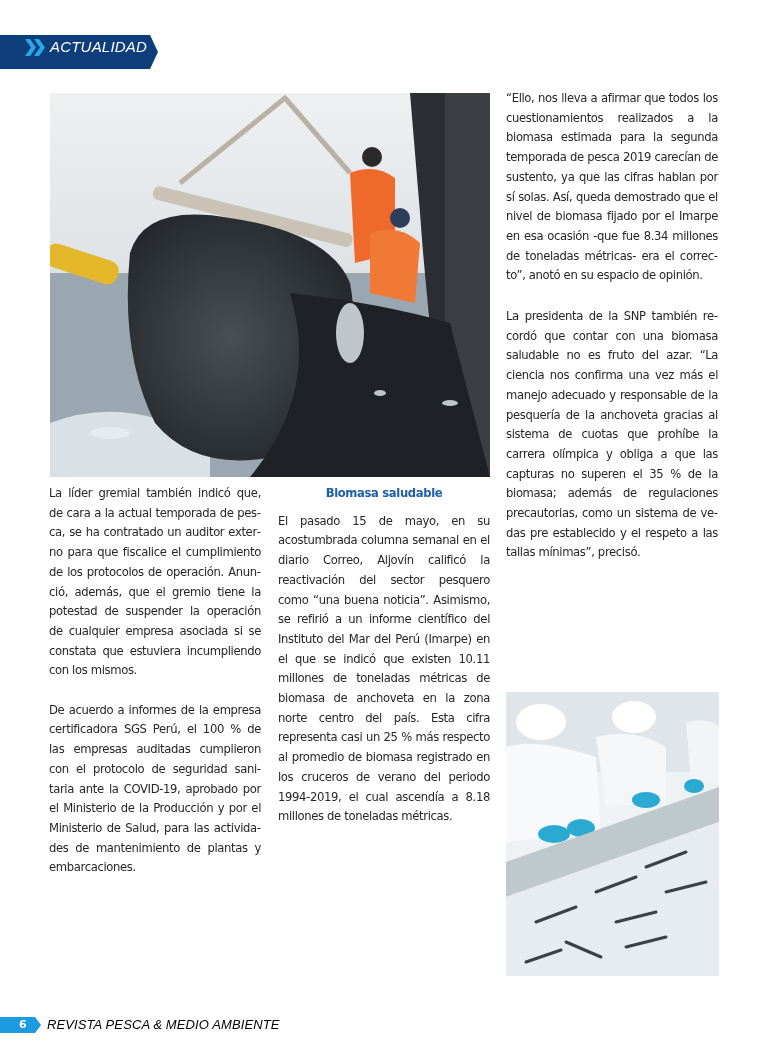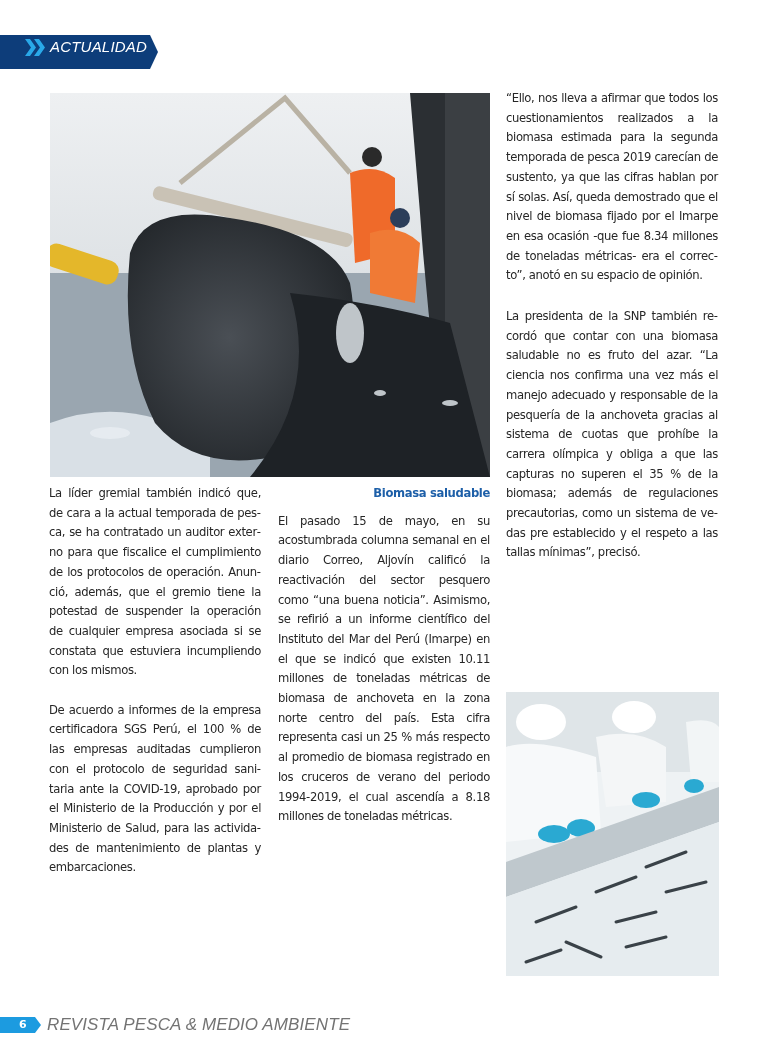--- a/index.html
+++ b/index.html
@@ -30,37 +30,37 @@
       text-align: justify; color: #262626;
     }
     .col p { margin-bottom: 19.7px; hyphens: manual; }
     .col p:last-child { margin-bottom: 0; }
     .col-1 { left: 49px; top: 484px; }
     .col-2 { left: 278px; top: 484px; }
     .col-3a { left: 506px; top: 89px; }
     .col-3b { left: 506px; top: 307px; }
     .subhead {
       font-weight: bold; color: #1d5fa8; font-size: 11.6px; line-height: 19.7px;
-      margin-bottom: 0; text-align: right;
+      margin-bottom: 0; text-align: center;
     }
     .col-2 p.after-head { margin-top: 8px; }
 
     .footer-tab {
       position: absolute; left: 0; top: 1017px; width: 41px; height: 16px;
       background: #1c9be0;
       clip-path: polygon(0 0, 35px 0, 41px 50%, 35px 100%, 0 100%);
     }
     .footer-page {
       position: absolute; left: 19px; top: 1016px; font-size: 11px; font-weight: bold;
       color: #ffffff; font-family: "DejaVu Sans", sans-serif; line-height: 18px;
     }
     .footer-title {
       position: absolute; left: 47px; top: 1017px;
       font-family: "Liberation Sans", sans-serif; font-style: italic;
-      font-size: 17px; color: #737373; letter-spacing: 0.1px; line-height: 16px;
+      font-size: 13px; color: #000000; letter-spacing: 0.1px; line-height: 16px;
     }
   </style>
 </head>
 <body>
 
 <div class="section-banner">
   <svg class="banner-chevrons" viewBox="0 0 22 17">
     <polygon points="0,0 5,0 11,8.5 5,17 0,17 6,8.5" fill="#29a8e8"></polygon>
     <polygon points="9,0 14,0 20,8.5 14,17 9,17 15,8.5" fill="#29a8e8"></polygon>
   </svg>

